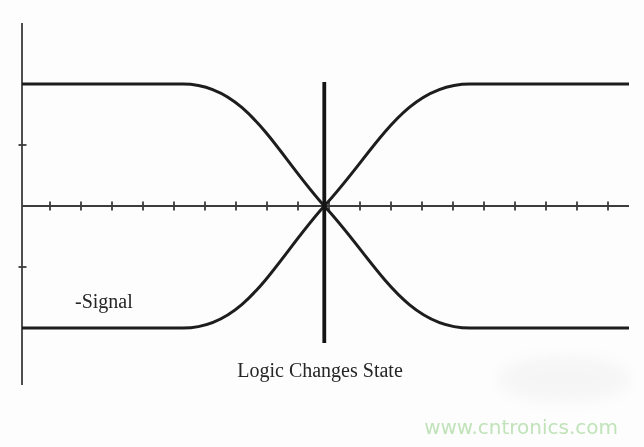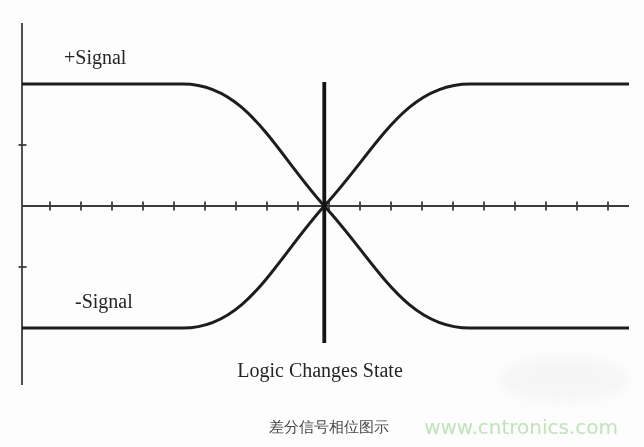--- a/index.html
+++ b/index.html
@@ -64,19 +64,17 @@
         <line x1="515" y1="201.5" x2="515" y2="210.5" stroke="#3c3c3c" stroke-width="1.8"></line>
         <line x1="546" y1="201.5" x2="546" y2="210.5" stroke="#3c3c3c" stroke-width="1.8"></line>
         <line x1="577" y1="201.5" x2="577" y2="210.5" stroke="#3c3c3c" stroke-width="1.8"></line>
         <line x1="608" y1="201.5" x2="608" y2="210.5" stroke="#3c3c3c" stroke-width="1.8"></line>
         <line x1="18.5" y1="145" x2="26.5" y2="145" stroke="#3c3c3c" stroke-width="1.8"></line>
         <line x1="18.5" y1="267" x2="26.5" y2="267" stroke="#3c3c3c" stroke-width="1.8"></line>
         <path d="M 22.0 84.0 L 182.9 84.0 C 246.5 84.0 274.8 151.1 324.3 206.0 C 375.3 260.9 404.4 328.0 470.0 328.0 L 629.0 328.0" fill="none" stroke="#1d1d1d" stroke-width="3" stroke-linejoin="round"></path>
         <path d="M 22.0 328.0 L 182.9 328.0 C 246.5 328.0 274.8 260.9 324.3 206.0 C 375.3 151.1 404.4 84.0 470.0 84.0 L 629.0 84.0" fill="none" stroke="#1d1d1d" stroke-width="3" stroke-linejoin="round"></path>
         <line x1="324.286" y1="82" x2="324.286" y2="343" stroke="#141414" stroke-width="3.8"></line>
       </svg>
-    <div class="lbl plus">+Signal</div>
     <div class="lbl minus">-Signal</div>
     <div class="lbl event">Logic Changes State</div>
-    <div class="caption">差分信号相位图示</div>
     <div class="watermark">www.cntronics.com</div>
   </div>
 </div>
 
 </body></html>

